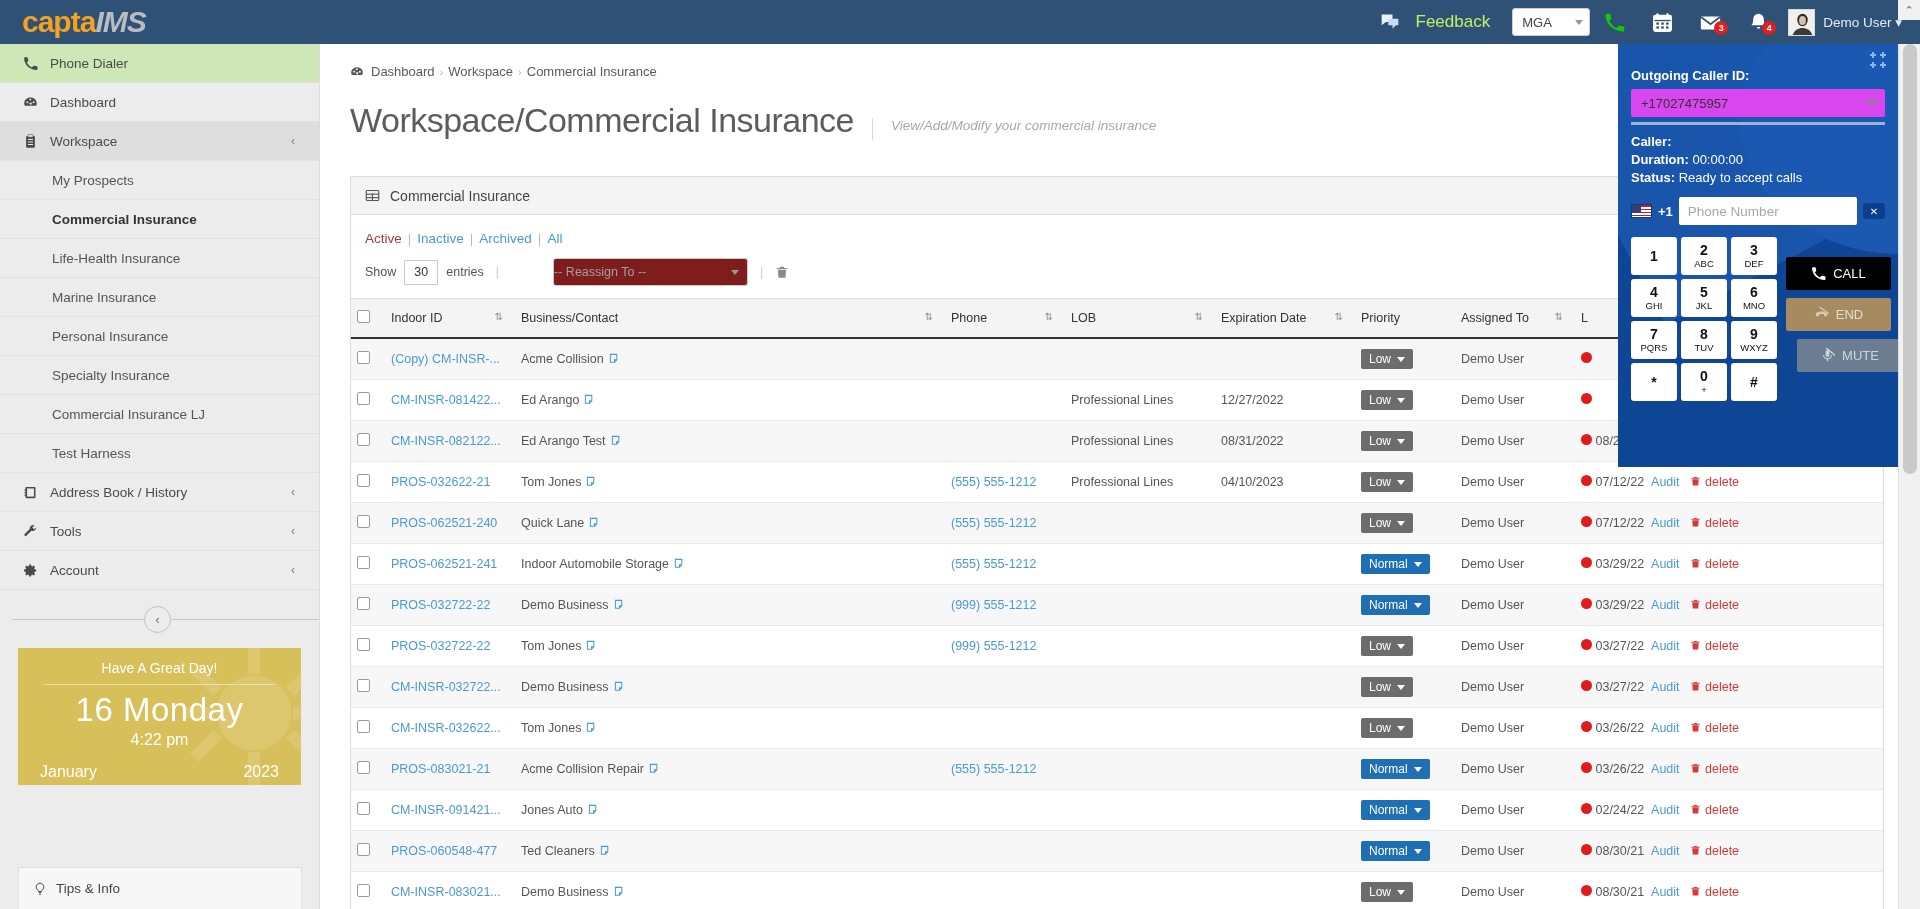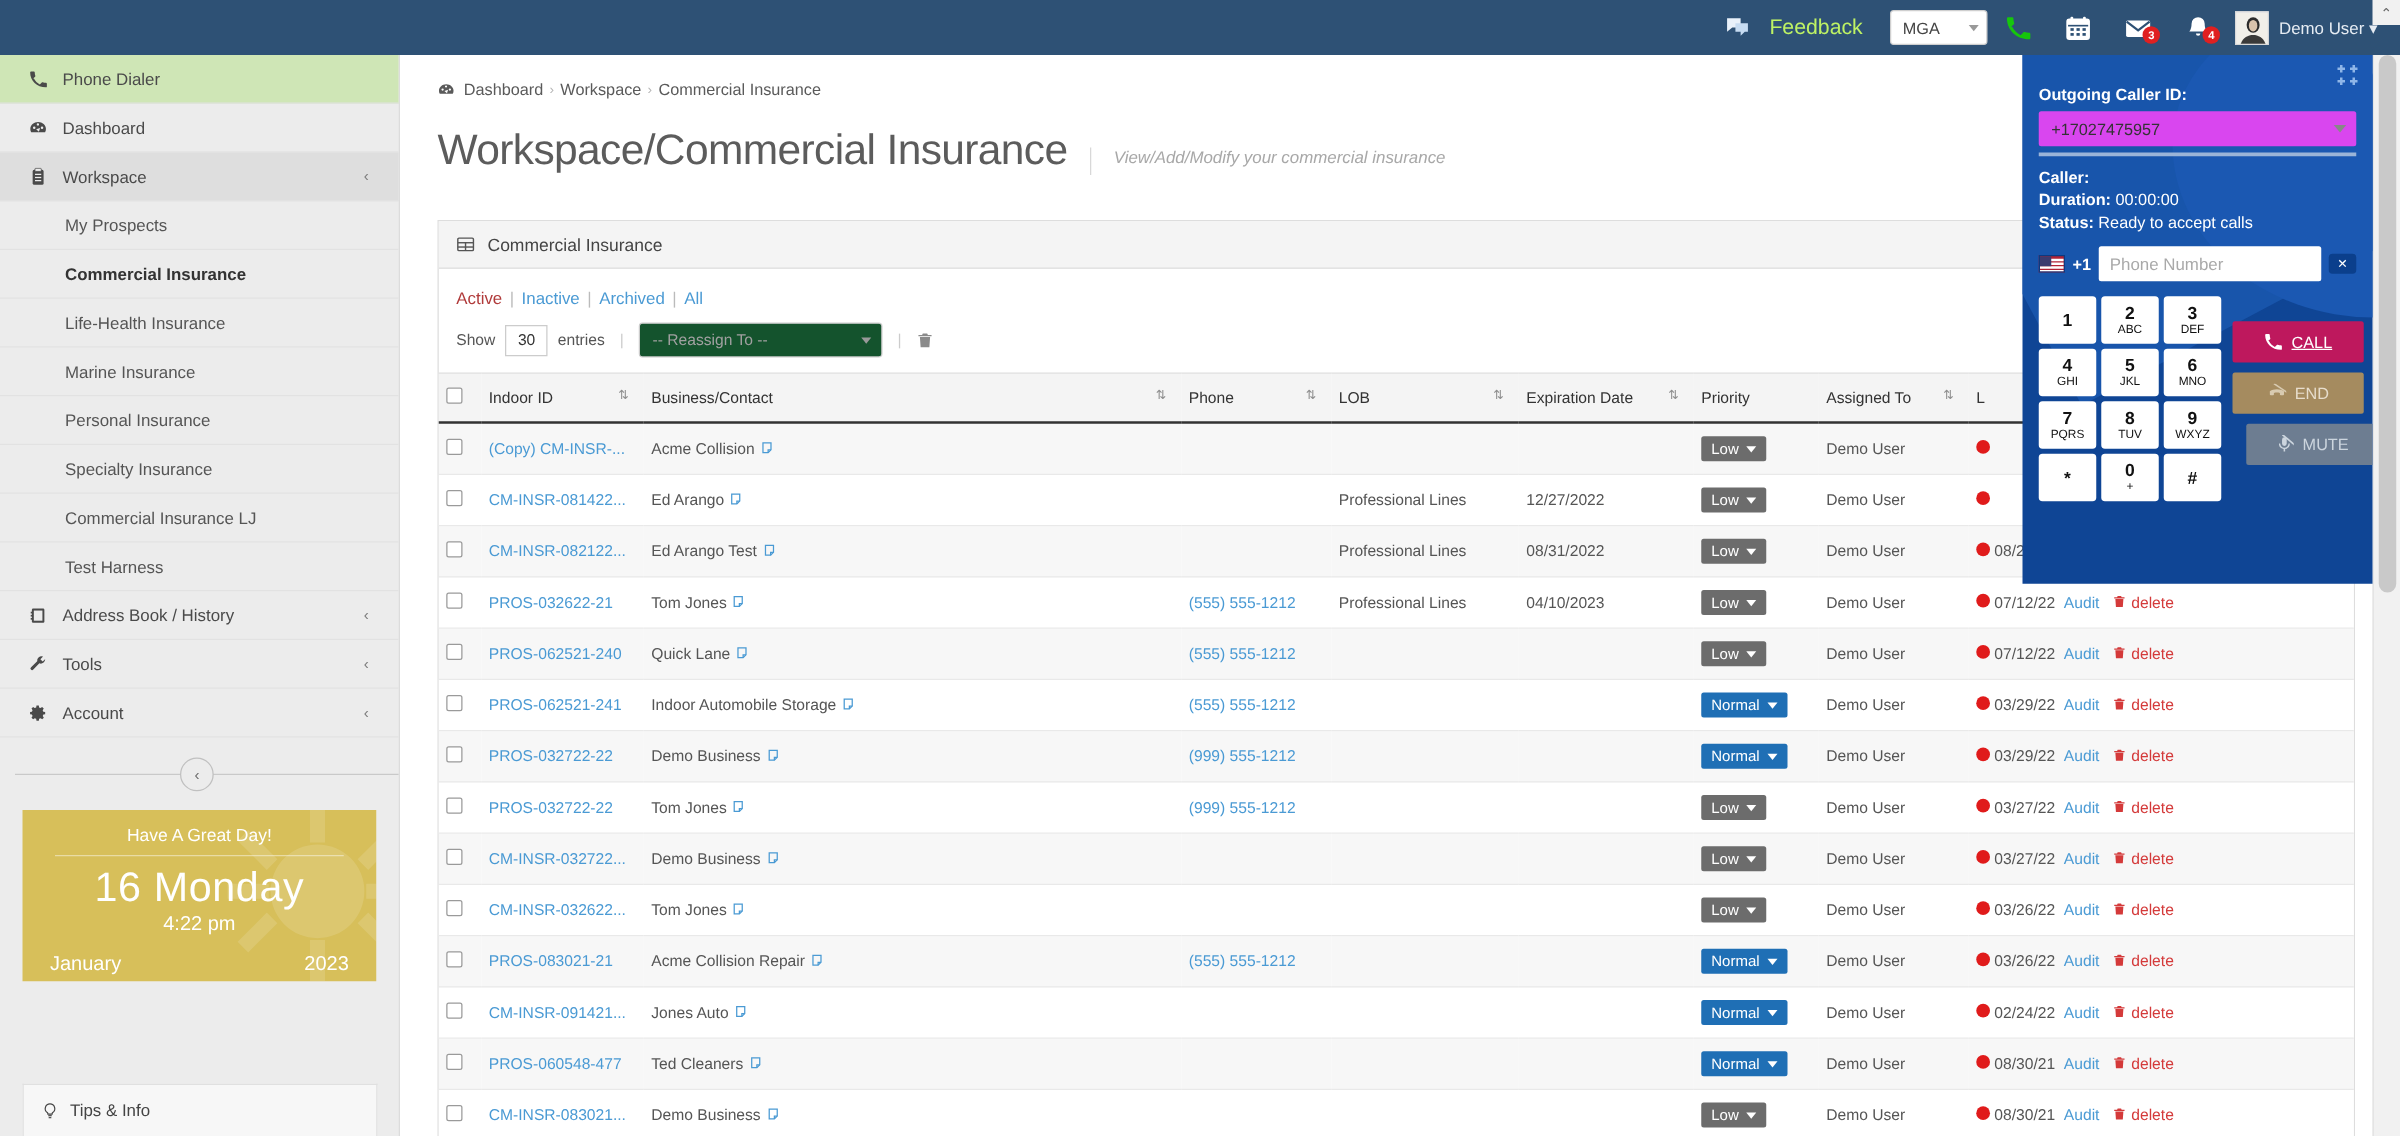--- a/index.html
+++ b/index.html
@@ -128,23 +128,23 @@
   .filters a.sel { color:#b03a3a; font-weight:normal; }
   .filters .bar { color:#bbb; padding:0 6px; }
   .filters .spacer { flex:1; }
   .lastmod { display:flex; align-items:center; gap:8px; color:#555; font-size:13px; }
   .dot-red { width:11px; height:11px; border-radius:50%; background:#e01b1b; display:inline-block; }
   .dot-green { width:11px; height:11px; border-radius:50%; background:#2bb12b; display:inline-block; }
 
   .toolrow { padding:12px 14px 12px 14px; display:flex; align-items:center; gap:8px; font-size:12.5px; color:#555; }
   .showbox { width:34px; height:25px; border:1px solid #ccc; text-align:center; line-height:23px; font-size:12.5px; color:#333; }
   .reassign {
-    width:195px; height:28px; border:1px solid #ccc; border-radius:3px; background:#14532d;
-    display:flex; align-items:center; justify-content:space-between; padding:0 8px 0 10px;
-    color:#a0a0a0; font-size:12.5px; cursor:pointer;
+    width:195px; height:28px; border:1px solid #ccc; border-radius:3px; background:#7f1d1d;
+    display:flex; align-items:center; justify-content:space-between; padding:0 8px 0 0;
+    color:#a0a0a0; font-size:12.5px; cursor:pointer;margin-left:42px;
   }
   .reassign .caret { border-left:4px solid transparent; border-right:4px solid transparent; border-top:5px solid #999; }
   .pipe { color:#ccc; padding:0 4px; }
   .trash-ico { width:14px; height:16px; fill:#8a8a8a; cursor:pointer; }
 
   table.grid { width:100%; border-collapse:collapse; font-size:12.5px; }
   table.grid thead th {
     background:#f4f4f4; border-top:1px solid #ddd; border-bottom:2px solid #333;
     text-align:left; padding:11px 6px; font-weight:normal; color:#333; white-space:nowrap;
   }
@@ -206,36 +206,39 @@
     justify-content:center; cursor:pointer; line-height:1;
   }
   .key .n { font-size:14px; font-weight:bold; color:#111; }
   .key .l { font-size:9.5px; font-weight:normal; color:#111; margin-top:2px;text-align:right; }
   .actions { display:flex; flex-direction:column; gap:8px; padding-top:20px; }
   .act {
     width:105px; height:33px; border-radius:2px; display:flex; align-items:center;
     justify-content:center; gap:7px; color:#fff; font-size:13px; cursor:pointer;
   }
   .act svg { width:15px; height:15px; fill:#fff; }
-  .act.call { background:#be185d;text-decoration:underline; }
+  .act.call { background:#000000; }
   .act.end  { background:#a58b5f; color:#e7ddcc; }
   .act.end svg { fill:#d8cab0; }
   .act.mute { background:#6d7d91; color:#ccd5de;margin-left:11px; }
   .act.mute svg { fill:#ccd5de; }
 
   
   .scrollbar { position:absolute; top:44px; right:0; width:22px; height:865px; background:#f1f1f1; border-left:1px solid #e0e0e0; }
   .scrollbar .thumb { position:absolute; top:0; left:4px; width:14px; height:430px; background:#c9c9c9; border-radius:7px; }
   .scroll-up { position:absolute; top:0; right:0; width:22px; height:20px; background:#f1f1f1;
      display:flex; align-items:center; justify-content:center; color:#666; font-size:11px; }
 </style>
 </head>
 <body>
 
 <div class="topbar">
+  <div class="logo">
+    <span class="c1">capta</span><span class="c2">IMS</span>
+  </div>
   <div class="topbar-spacer"></div>
 
   <div class="feedback">
     <svg viewBox="0 0 24 24">
       <path fill="#e9f1fa" d="M2 3h13v9H7l-5 4z"></path>
       <path fill="#c7dcf2" d="M10 8h12v8h-3l-4 4v-4h-5z"></path>
     </svg>
     <span>Feedback</span>
   </div>
 

